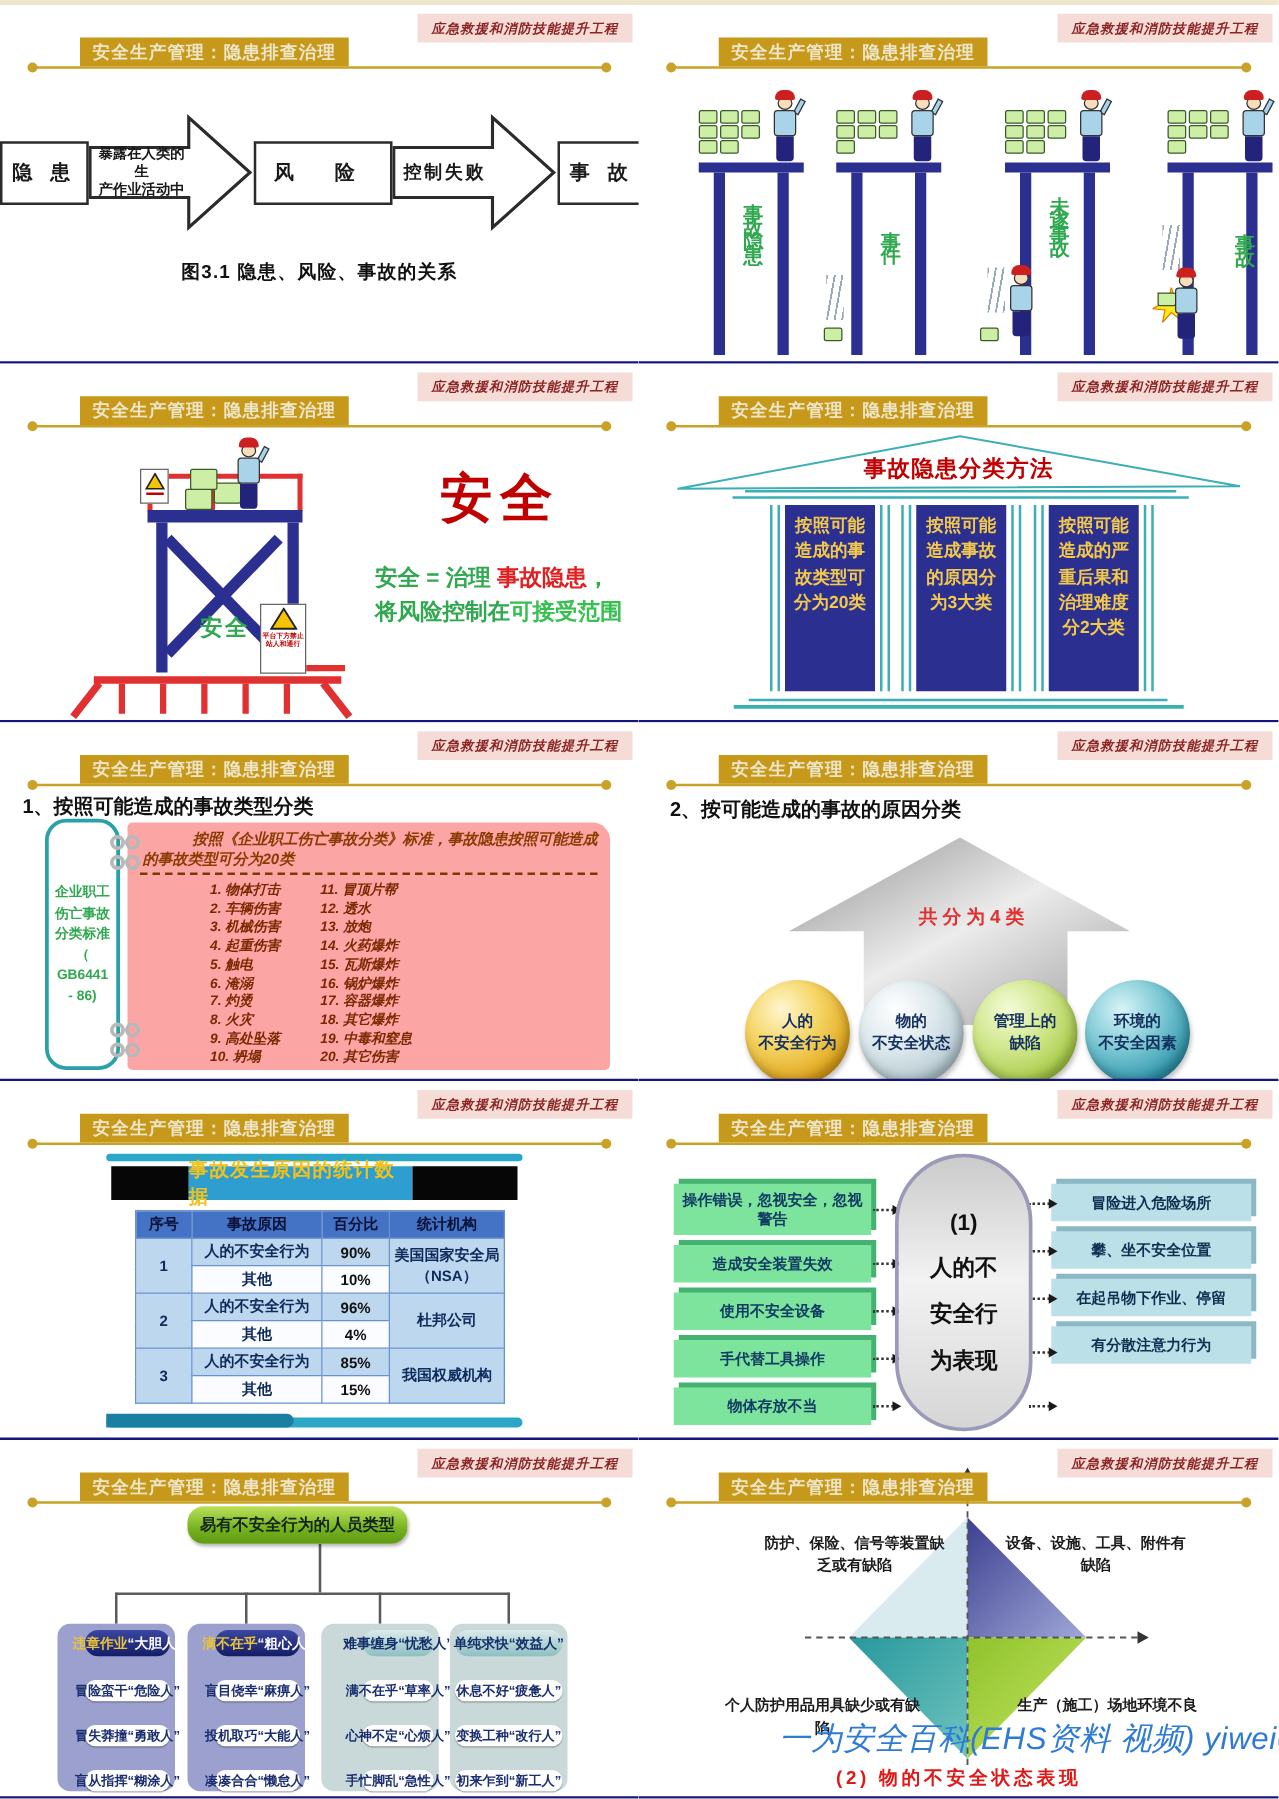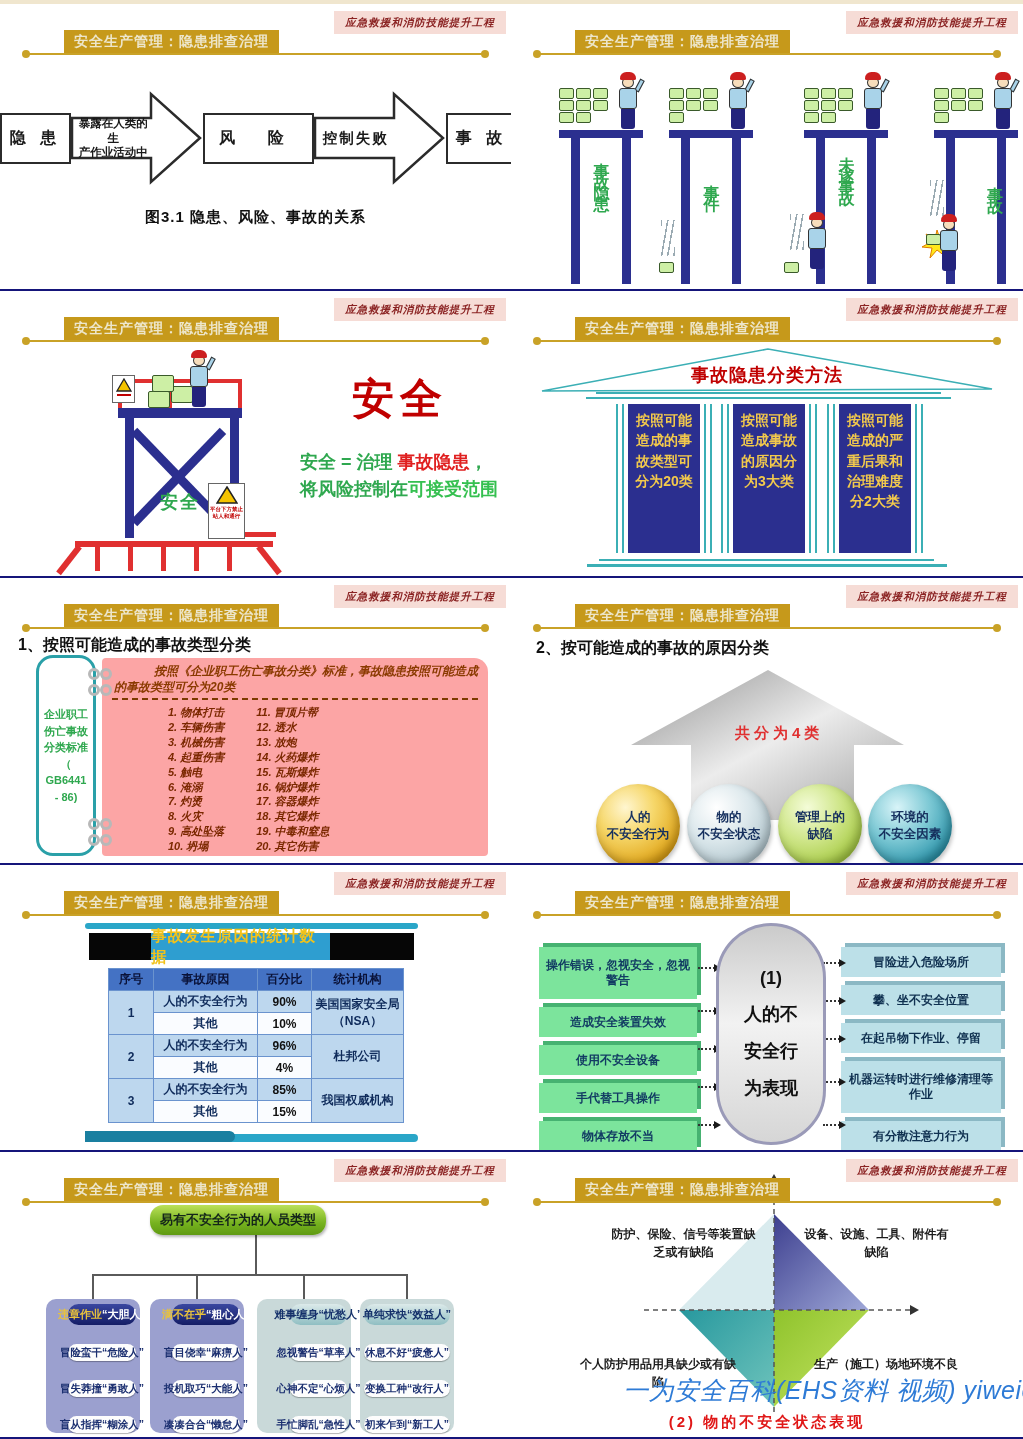--- a/index.html
+++ b/index.html
@@ -121,21 +121,21 @@
   .s8 .caps { position:absolute; left:205px; top:58px; width:110px; height:222px; border-radius:55px;
               background:linear-gradient(180deg,#cbcbcb,#f2f2f2 45%,#d6d6d6); border:3px solid #9a9ab8;
               display:flex; flex-direction:column; align-items:center; justify-content:center; gap:13px;
               font-weight:bold; font-size:18px; color:#101010; z-index:2; }
   .s8 .col8 { position:absolute; top:82px; display:flex; flex-direction:column; gap:8px; }
   .s8 .lcol { left:28px; width:158px; } .s8 .rcol { left:330px; width:160px; }
   .s8 .b3d { display:flex; align-items:center; justify-content:center; text-align:center; font-weight:bold;
              font-size:12px; padding:2px 4px; line-height:1.25; }
   .s8 .gb { background:#7CE49C; box-shadow:4px -4px 0 0 #46B271; color:#123C63; }
   .s8 .bb { background:#BCE0E8; box-shadow:4px -4px 0 0 #8BB8C4; color:#0F3050; }
-  .s8 .h40 { height:52px; } .s8 .h30 { height:30px; }
+  .s8 .h40 { height:41px; } .s8 .h30 { height:30px; }
   .dotline { position:absolute; width:17px; border-top:2px dotted #333; z-index:1; }
   .dotline::after { content:""; position:absolute; right:-6px; top:-5px; border-left:7px solid #1a1a1a;
                     border-top:4px solid transparent; border-bottom:4px solid transparent; }
 
   
   .s9 .banner { position:absolute; left:150px; top:53px; width:176px; height:30px; border-radius:13px;
                 background:linear-gradient(180deg,#BBE159,#76B21F 60%,#5F9A12); display:flex; align-items:center;
                 justify-content:center; font-weight:bold; font-size:13px; color:#14251a; box-shadow:1px 2px 3px rgba(0,0,0,.3); z-index:2;}
   .s9 .tline { position:absolute; background:#5a5a5a; }
   .s9 .grp { position:absolute; top:147px; width:94px; height:134px; border-radius:10px; padding:5px 4px; }
@@ -530,21 +530,20 @@
       <div class="b3d gb h40">操作错误，忽视安全，忽视警告</div>
       <div class="b3d gb h30">造成安全装置失效</div>
       <div class="b3d gb h30">使用不安全设备</div>
       <div class="b3d gb h30">手代替工具操作</div>
       <div class="b3d gb h30">物体存放不当</div>
     </div>
     <div class="col8 rcol">
       <div class="b3d bb h30">冒险进入危险场所</div>
       <div class="b3d bb h30">攀、坐不安全位置</div>
       <div class="b3d bb h30">在起吊物下作业、停留</div>
-      <div class="b3d bb h40">机器运转时进行维修清理等作业</div>
       <div class="b3d bb h30">有分散注意力行为</div>
     </div>
     <div class="dotline" style="left:187px;top:102px;"></div>
     <div class="dotline" style="left:187px;top:145px;"></div>
     <div class="dotline" style="left:187px;top:183px;"></div>
     <div class="dotline" style="left:187px;top:221px;"></div>
     <div class="dotline" style="left:187px;top:259px;"></div>
     <div class="dotline" style="left:312px;top:97px;"></div>
     <div class="dotline" style="left:312px;top:135px;"></div>
     <div class="dotline" style="left:312px;top:173px;"></div>
@@ -583,21 +582,21 @@
       <div class="gitem">盲目侥幸“麻痹人”</div>
       <div class="gitem">投机取巧“大能人”</div>
       <div class="gitem">凑凑合合“懒怠人”</div>
       <div class="gitem">满腹委屈“气愤人”</div>
     </div>
     <div class="grp tealish" style="left:257px;padding-left:33px;">
       <div class="ghead">
           <span class="hp">难事缠身</span>
           <span class="hq">“忧愁人”</span>
         </div>
-      <div class="gitem">忽视警告“草率人”</div>
+      <div class="gitem">满不在乎“草率人”</div>
       <div class="gitem">心神不定“心烦人”</div>
       <div class="gitem">手忙脚乱“急性人”</div>
       <div class="gitem">固执己见“怪僻人”</div>
     </div>
     <div class="grp tealish" style="left:360px;">
       <div class="ghead">
           <span class="hp">单纯求快</span>
           <span class="hq">“效益人”</span>
         </div>
       <div class="gitem">休息不好“疲惫人”</div>

